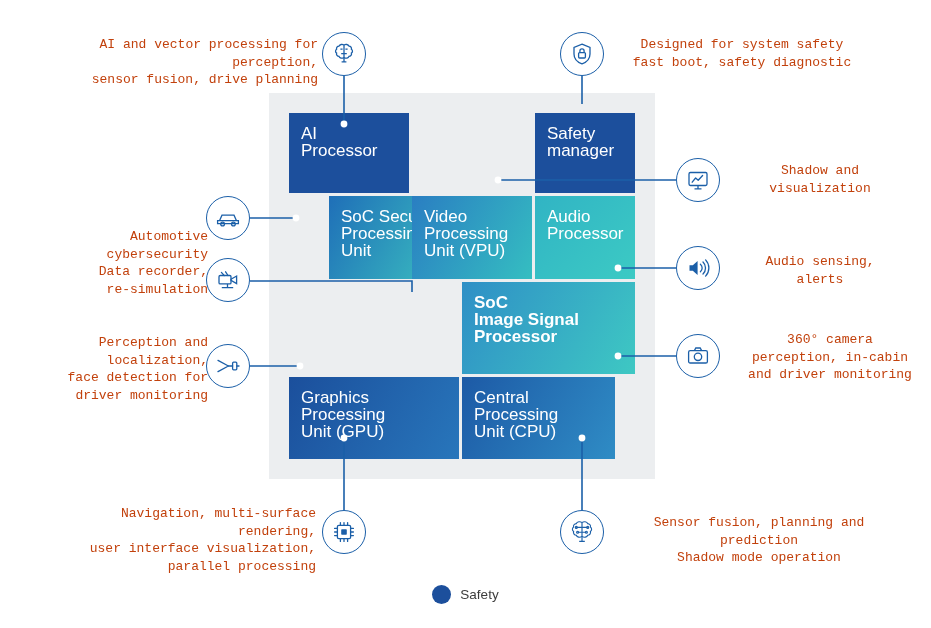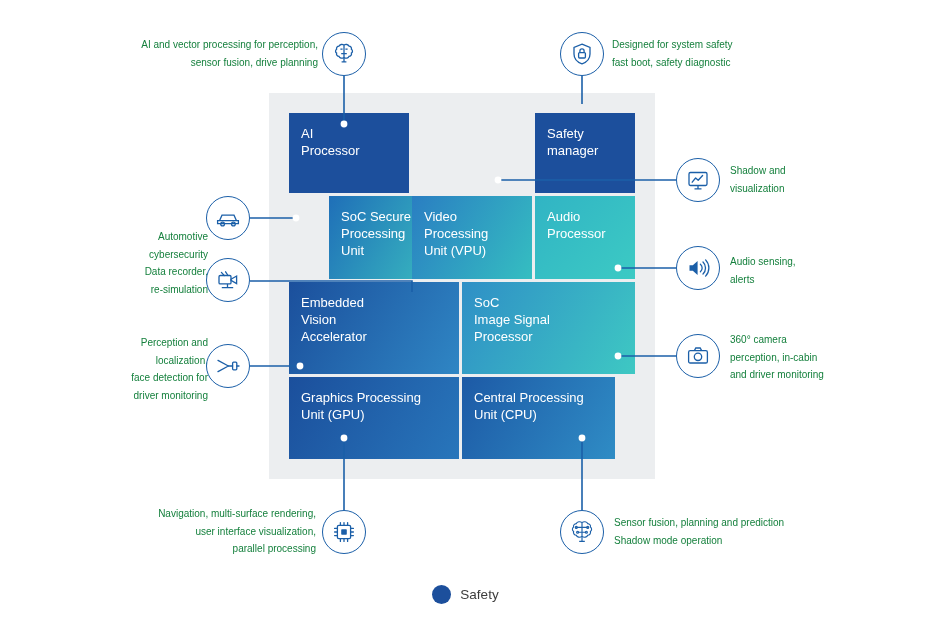--- a/index.html
+++ b/index.html
@@ -21,37 +21,38 @@
     position: absolute;
     left: 269px;
     top: 93px;
     width: 386px;
     height: 386px;
     background: #eceef0;
   }
   .block {
     position: absolute;
     color: #ffffff;
-    font-size: 13px;
+    font-size: 17px;
     line-height: 17px;
     padding: 12px 12px 0 12px;
     box-sizing: border-box;
     white-space: pre-line;
   }
 
   
   .callout-text {
     position: absolute;
-    font-size: 10px;
+    font-size: 13px;
     line-height: 17.5px;
-    color: #15803d;
+    color: #c2410c;
     white-space: pre-line;
+    font-family: Liberation Mono, monospace;
   }
   .ctext-right { text-align: right; }
-  .ctext-left  { text-align: left; }
+  .ctext-left  { text-align: center; }
 
   .icon-circle {
     position: absolute;
     width: 44px;
     height: 44px;
     border-radius: 50%;
     border: 1.6px solid #1b5fa8;
     background: #ffffff;
     box-sizing: border-box;
     display: flex;
@@ -101,24 +102,21 @@
   <div class="block" id="blk-2" style="left: 266px; top: 20px; width: 100px; height: 80px; background: rgb(28, 79, 156);">Safety
 manager</div>
   <div class="block" id="blk-3" style="left: 20px; top: 103px; width: 120px; height: 83px; background: linear-gradient(120deg, rgb(31, 111, 184) 0%, rgb(59, 191, 192) 100%); margin-left: 40px;">SoC Secure
 Processing
 Unit</div>
   <div class="block" id="blk-4" style="left: 143px; top: 103px; width: 120px; height: 83px; background: linear-gradient(120deg, rgb(42, 126, 194) 0%, rgb(53, 190, 193) 100%);">Video
 Processing
 Unit (VPU)</div>
   <div class="block" id="blk-5" style="left: 266px; top: 103px; width: 100px; height: 83px; background: linear-gradient(135deg, rgb(49, 180, 196) 0%, rgb(60, 202, 196) 100%);">Audio
 Processor</div>
-  <div class="block" id="blk-6" style="left: 20px; top: 189px; width: 170px; height: 92px; background: linear-gradient(120deg, rgb(27, 79, 156) 0%, rgb(47, 134, 196) 100%);">Embedded
-Vision
-Accelerator</div>
-  <div class="block" id="blk-7" style="left: 193px; top: 189px; width: 173px; height: 92px; background: linear-gradient(120deg, rgb(47, 143, 198) 0%, rgb(62, 200, 195) 100%);">SoC
+  <div class="block" id="blk-7" style="left: 193px; top: 189px; width: 173px; height: 92px; background: linear-gradient(120deg, rgb(47, 143, 198) 0%, rgb(62, 200, 195) 100%); font-weight: bold;">SoC
 Image Signal
 Processor</div>
   <div class="block" id="blk-8" style="left: 20px; top: 284px; width: 170px; height: 82px; background: linear-gradient(120deg, rgb(27, 79, 156) 0%, rgb(40, 118, 187) 100%);">Graphics Processing
 Unit (GPU)</div>
   <div class="block" id="blk-9" style="left: 193px; top: 284px; width: 153px; height: 82px; background: linear-gradient(120deg, rgb(29, 90, 166) 0%, rgb(47, 140, 197) 100%);">Central Processing
 Unit (CPU)</div>
 </div>
 
 <svg id="connectors">
   <g stroke="#1b5fa8" stroke-width="1.6" fill="none">

